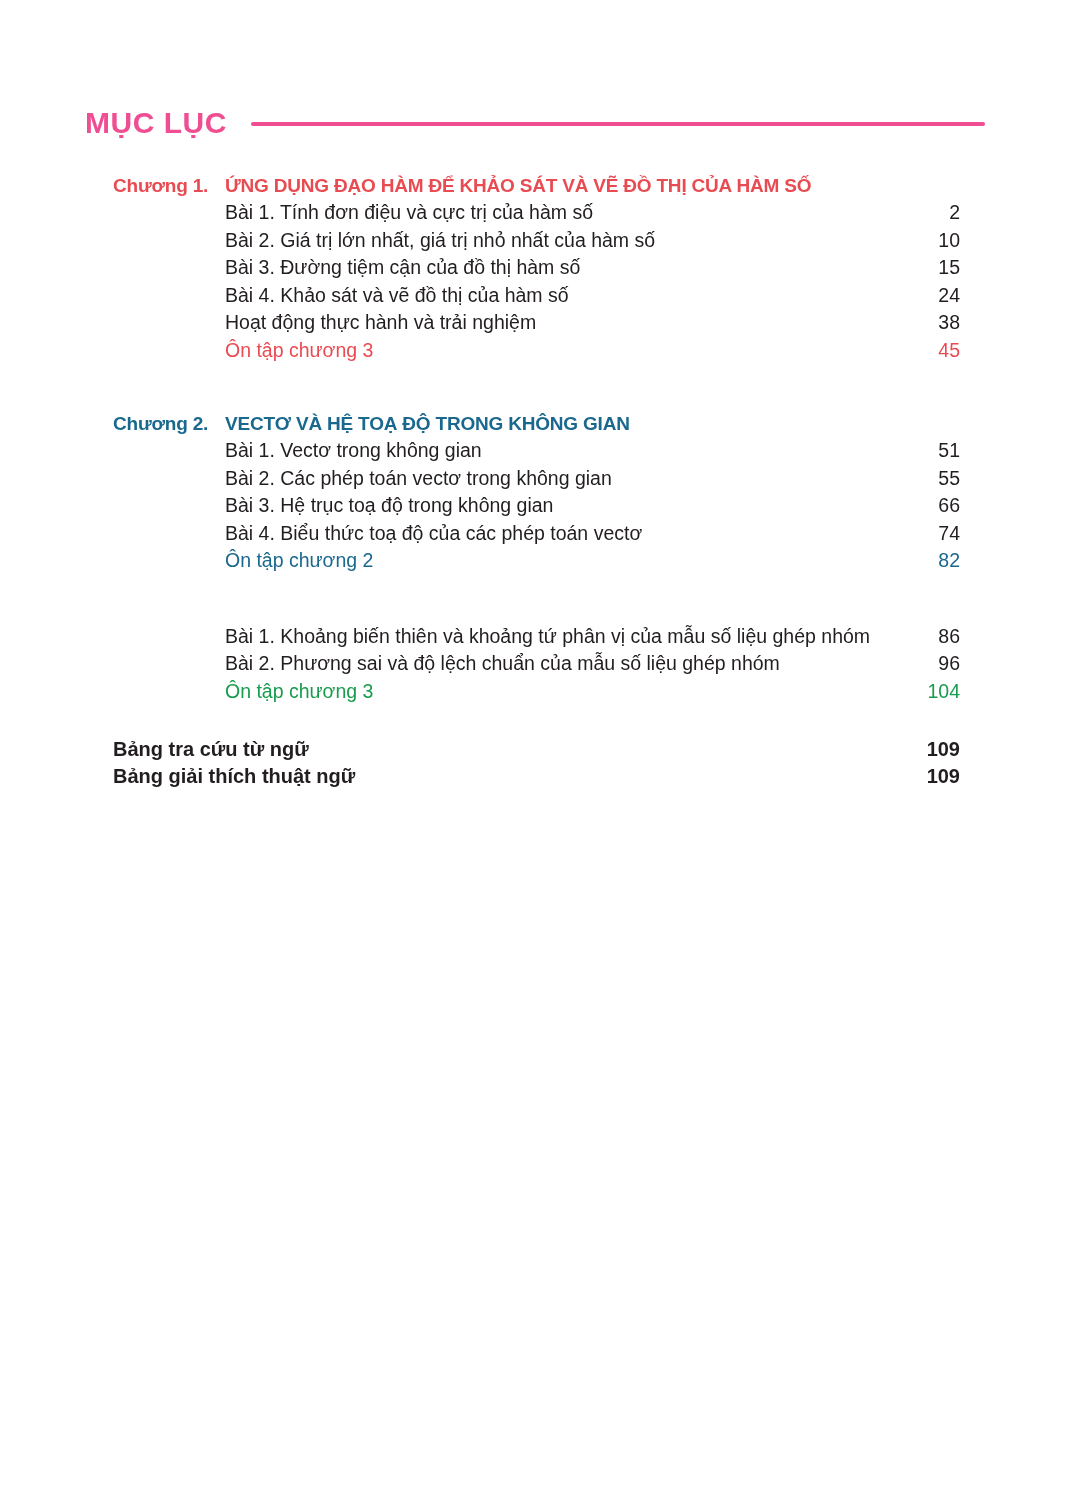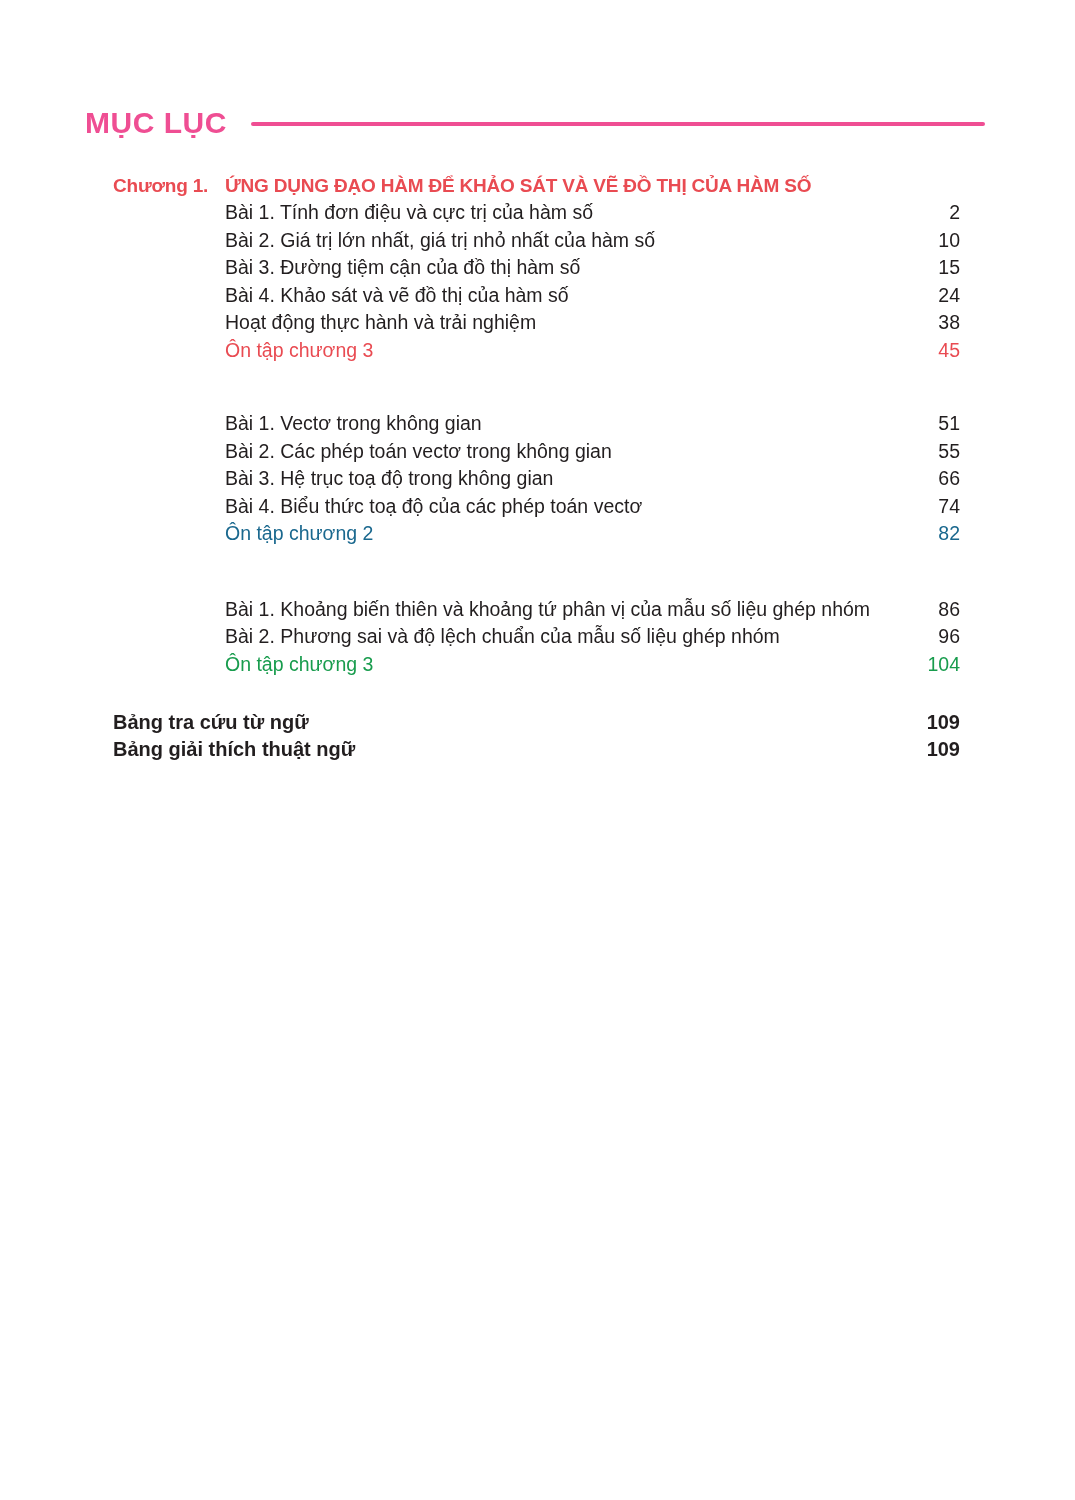--- a/index.html
+++ b/index.html
@@ -121,20 +121,24 @@
         <span class="p">38</span>
       </li>
       <li class="row accent">
         <span class="t">Ôn tập chương 3</span>
         <span class="p">45</span>
       </li>
     </ul>
   </section>
 
   <section class="chapter chapter-2 chapter-blue">
+    <div class="chapter-heading">
+      <span class="ch-label">Chương 2.</span>
+      <span class="ch-title">VECTƠ VÀ HỆ TOẠ ĐỘ TRONG KHÔNG GIAN</span>
+    </div>
     <ul class="items">
       <li class="row">
         <span class="t">Bài 1. Vectơ trong không gian</span>
         <span class="p">51</span>
       </li>
       <li class="row">
         <span class="t">Bài 2. Các phép toán vectơ trong không gian</span>
         <span class="p">55</span>
       </li>
       <li class="row">

